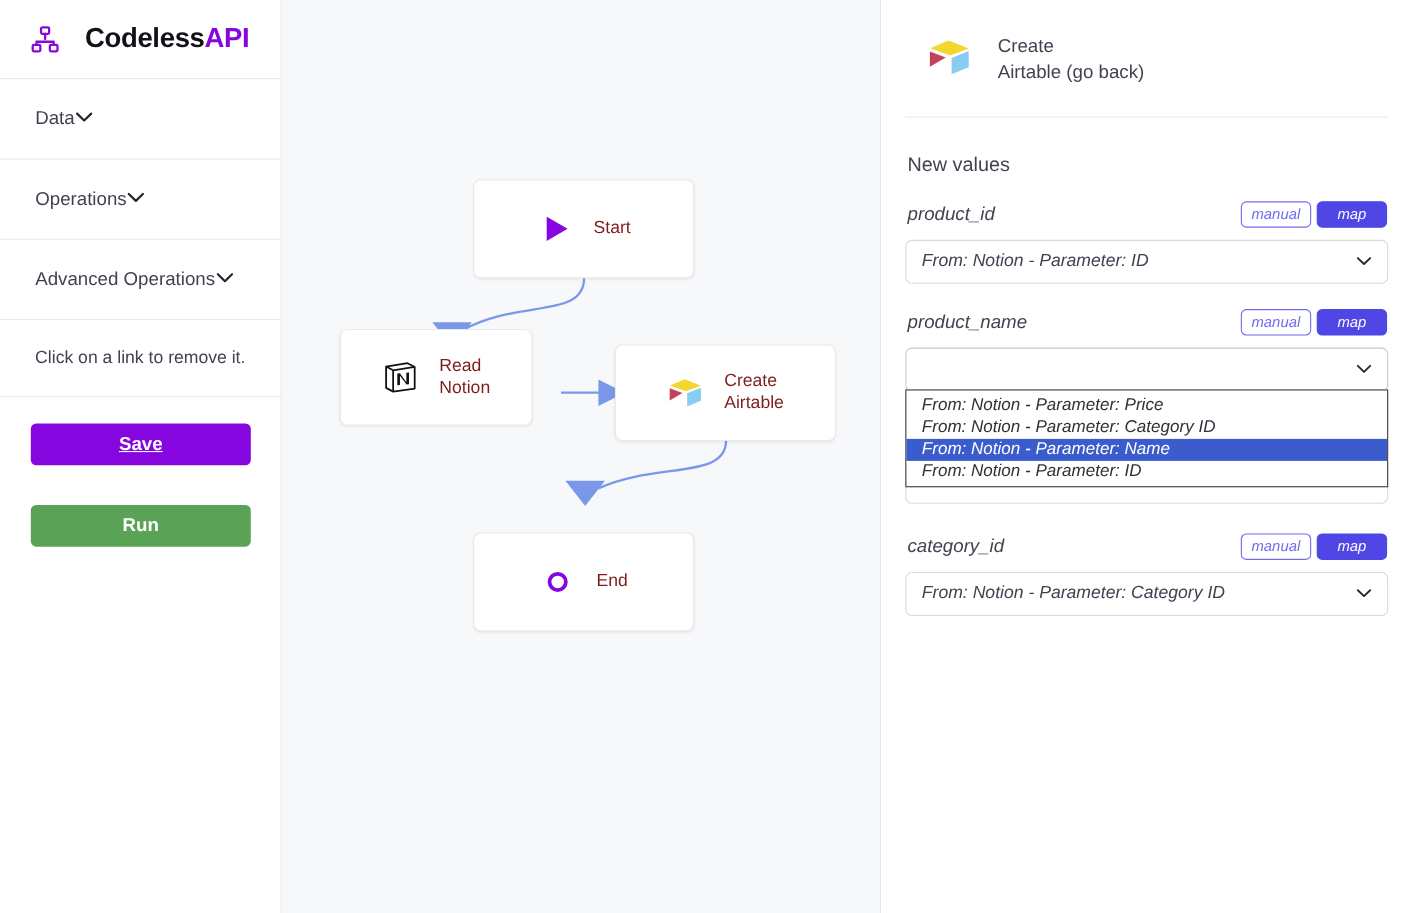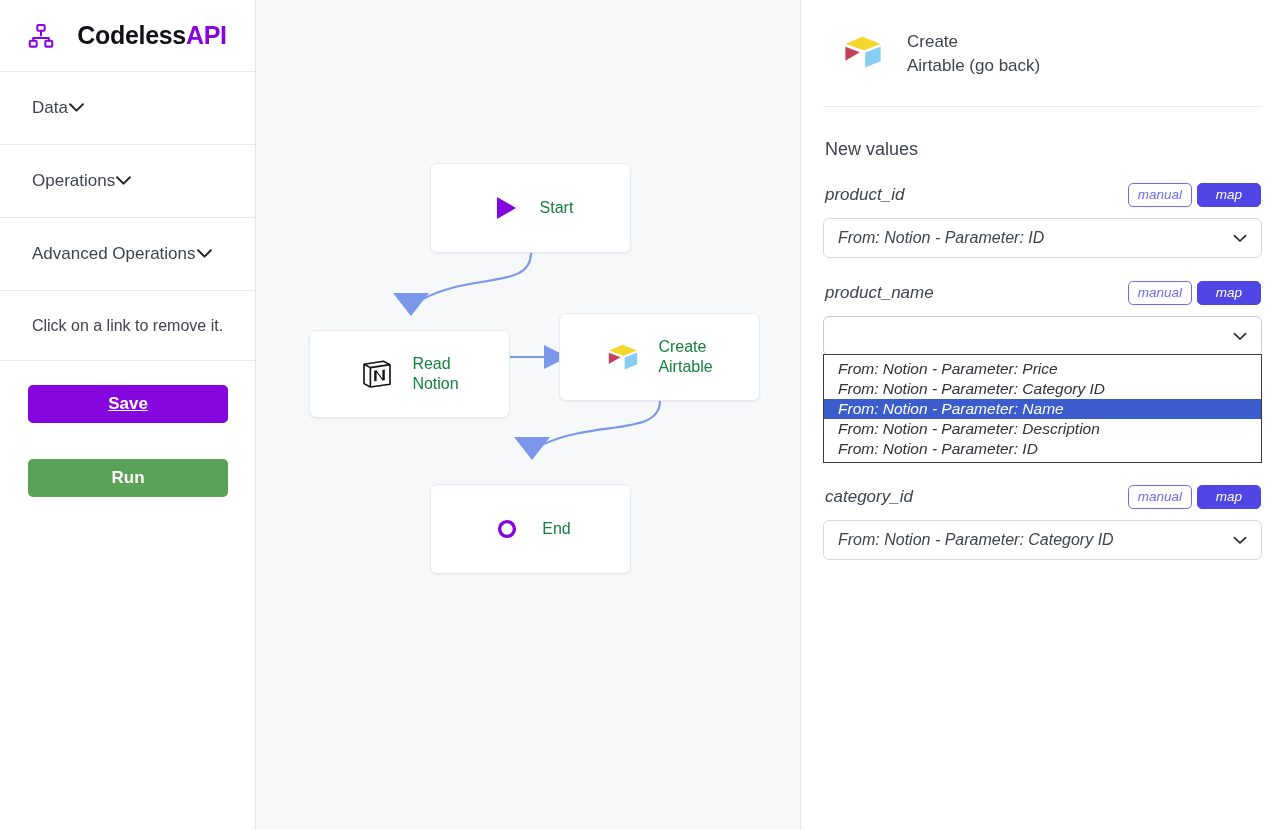--- a/index.html
+++ b/index.html
@@ -72,24 +72,24 @@
     position: absolute;
     background: #ffffff;
     border: 1px solid #e9eaee;
     border-radius: 7px;
     box-shadow: 0 1px 2px rgba(20,24,40,.06);
     display: flex; align-items: center;
     cursor: pointer;
   }
   .node-inner { display: flex; align-items: center; gap: 18px; margin: 0 auto; padding: 0 14px; }
   .node-ico { width: 34px; height: 34px; flex: 0 0 34px; display: block; }
-  .node-lbl { font-size: 16px; color: #15803d; line-height: 20px; white-space: pre-line; }
+  .node-lbl { font-size: 16px; color: #7f1d1d; line-height: 20px; white-space: pre-line; }
 
   #node-start { left: 174px; top: 163px; width: 201px; height: 90px; }
-  #node-read  { left: 53px;  top: 330px; width: 201px; height: 88px; }
+  #node-read  { left: 53px;  top: 299px; width: 175px; height: 88px; }
   #node-create{ left: 303px; top: 313px; width: 201px; height: 88px; }
   #node-end   { left: 174px; top: 456px; width: 201px; height: 90px; margin-top: 28px; }
 
   
   .panel {
     flex: 1 1 auto; height: 830px;
     background: #ffffff;
     padding: 0 20px 0 22px;
     position: relative;
   }
@@ -332,21 +332,20 @@
           <svg class="select-caret" viewBox="0 0 14 9">
               <path d="M1.4 1.6 L7 7 L12.6 1.6" fill="none" stroke="#23262e" stroke-width="1.7" stroke-linecap="round" stroke-linejoin="round"></path>
             </svg>
         </span>
       </div>
 
       <div class="dropdown">
         <div class="dd-opt">From: Notion - Parameter: Price</div>
         <div class="dd-opt">From: Notion - Parameter: Category ID</div>
         <div class="dd-opt sel">From: Notion - Parameter: Name</div>
-        <div class="dd-opt">From: Notion - Parameter: Description</div>
         <div class="dd-opt">From: Notion - Parameter: ID</div>
       </div>
     </div>
 
     <div class="field" style="margin-top:26px;">
       <div class="field-top">
         <span class="field-label">price</span>
         <span class="seg">
           <span class="seg-btn seg-manual">manual</span>
           <span class="seg-btn seg-map">map</span>

